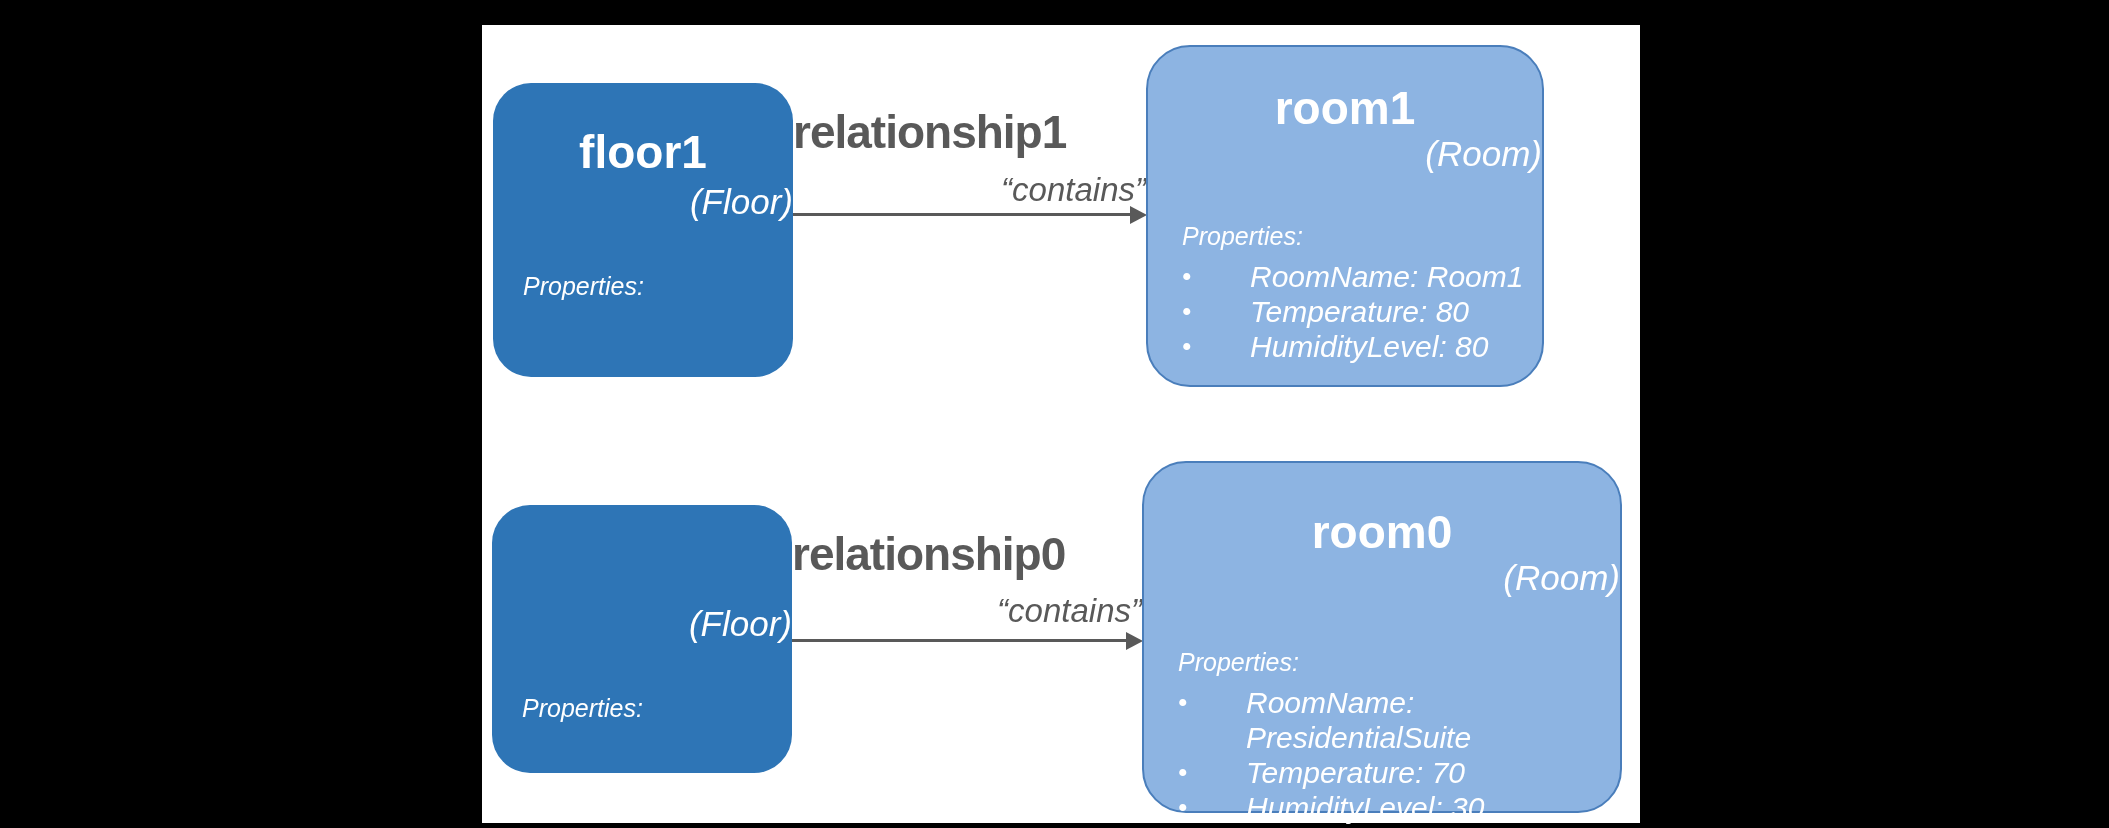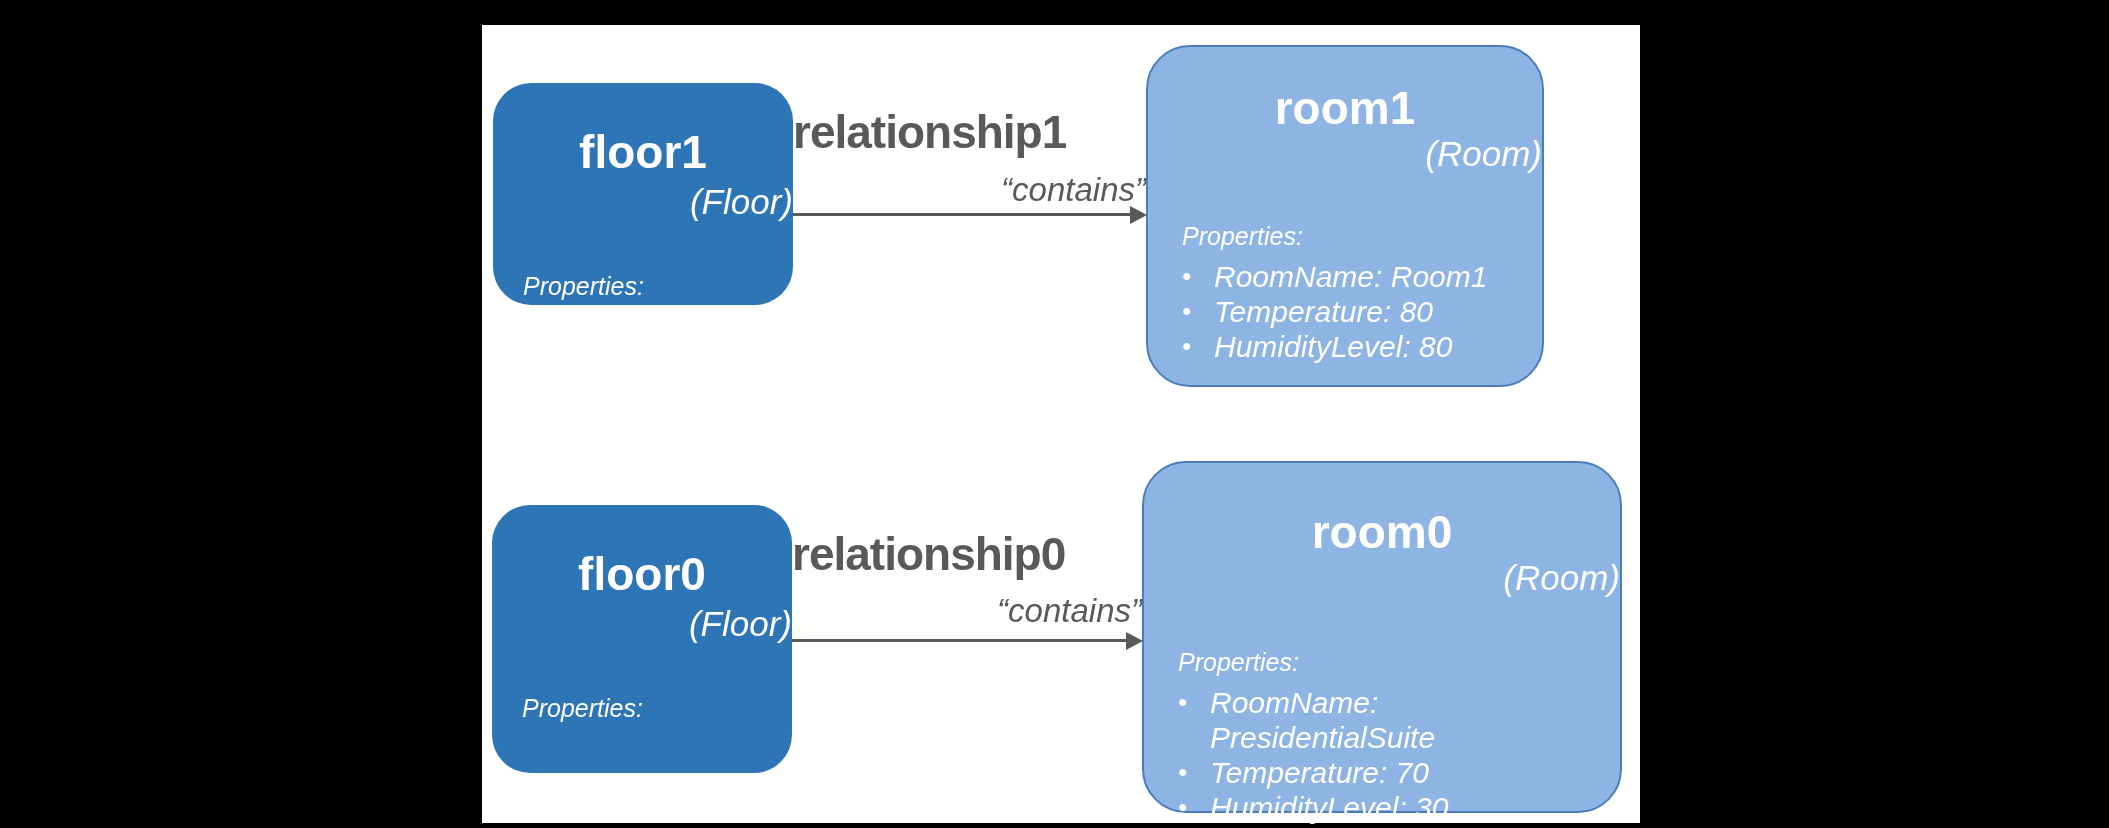--- a/index.html
+++ b/index.html
@@ -28,21 +28,21 @@
   .node { position: absolute; color: var(--node-text); }
   .node.floor {
     background: var(--floor-fill);
     border-radius: 38px;
   }
   .node.room {
     background: var(--room-fill);
     border: 2px solid var(--room-border);
     border-radius: 44px;
   }
-  #floor1-node { left: 11px;  top: 58px;  width: 300px; height: 222px; }
+  #floor1-node { left: 11px;  top: 58px;  width: 300px; height: 294px; }
   #room1-node  { left: 664px; top: 20px;  width: 398px; height: 342px; padding-left: 36px; }
   #floor0-node { left: 10px;  top: 480px; width: 300px; height: 268px; }
   #room0-node  { left: 660px; top: 436px; width: 480px; height: 352px; }
 
   .node-title {
     position: absolute; left: 0; width: 100%;
     text-align: center; font-weight: bold; font-size: 46px; line-height: 1.1;
   }
   .node-subtitle {
     position: absolute; left: 0; width: 100%;
@@ -64,21 +64,21 @@
 
   .props-list {
     position: absolute; left: 34px; right: 16px;
     font-style: italic; font-size: 30px; line-height: 35px;
     list-style: none;
   }
   #room1-node .props-list { top: 212px; }
   #room0-node .props-list { top: 222px; }
   .prop-item { display: flex; }
   .prop-bullet { width: 32px; flex: 0 0 32px; font-size: 26px; }
-  .prop-text { flex: 1; }
+  .prop-text { flex: 1; margin-left: 36px; }
 
   .rel-group { position: absolute; }
   #relationship1-group { left: 311px; top: 0;   width: 353px; }
   #relationship0-group { left: 310px; top: 420px; width: 350px; }
 
   .rel-name {
     position: absolute; left: 0; width: 100%;
     color: var(--relationship-text);
     font-weight: bold; font-size: 46px; letter-spacing: -1px; line-height: 1.2;
   }
@@ -140,21 +140,20 @@
           <span class="prop-text">Temperature: 80</span>
         </li>
         <li class="prop-item">
           <span class="prop-bullet">•</span>
           <span class="prop-text">HumidityLevel: 80</span>
         </li>
       </ul>
     </div>
 
     <div class="node floor" id="floor0-node">
-      <div class="node-title">floor0</div>
       <div class="node-subtitle">(Floor)</div>
       <div class="props-label">Properties:</div>
     </div>
 
     <div class="rel-group" id="relationship0-group">
       <div class="rel-name">relationship0</div>
       <div class="rel-predicate">“contains”</div>
     </div>
 
     <div class="arrow-line" id="arrow0-line"></div>

